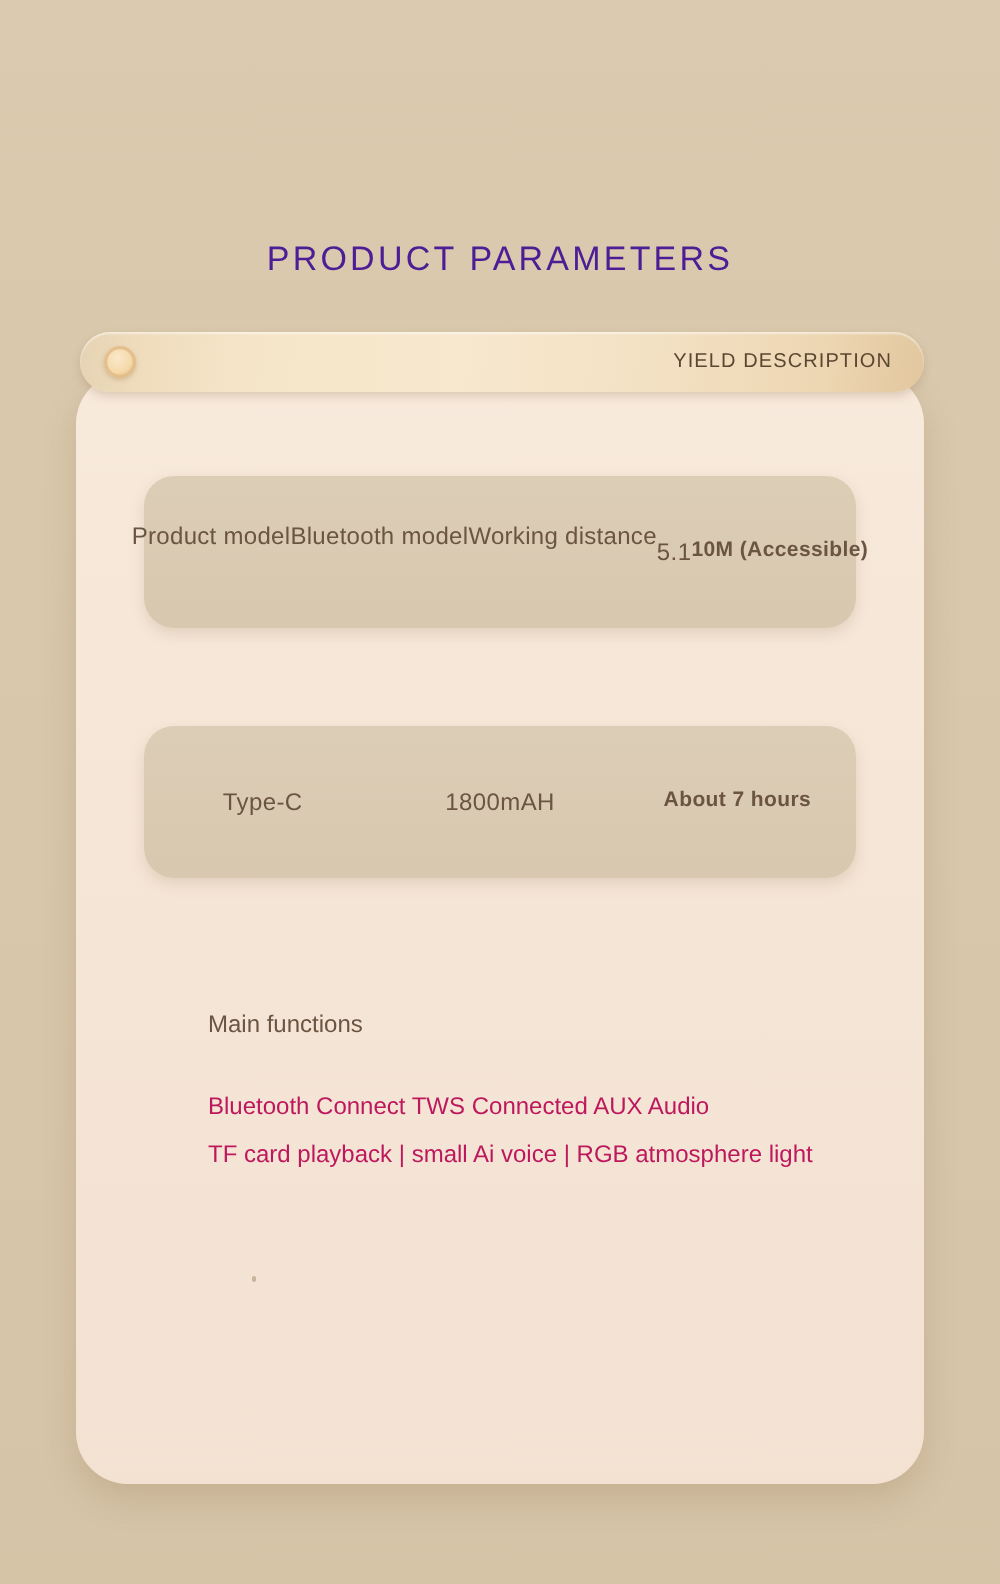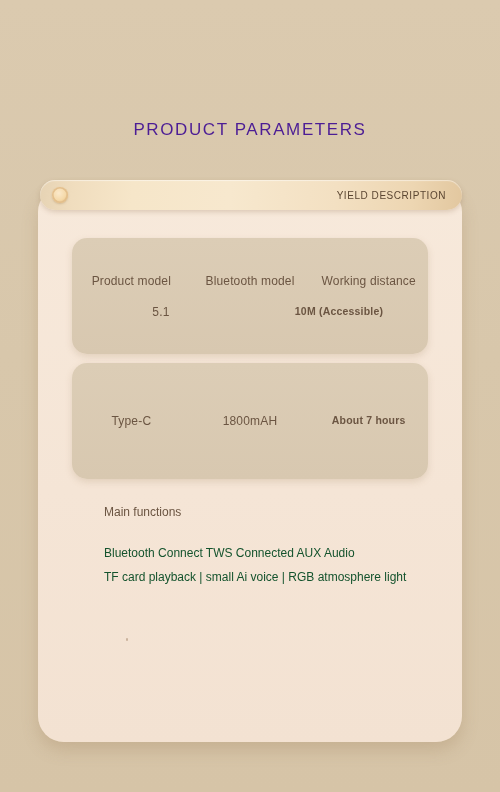--- a/index.html
+++ b/index.html
@@ -45,21 +45,21 @@
     height: 556px;
     background: linear-gradient(180deg, #f7e9db 0%, #f5e5d6 55%, #f3e2d2 100%);
     border-radius: 26px;
     box-shadow: 0 8px 16px rgba(150, 120, 85, 0.25);
   }
 
   
   .header-bar {
     position: absolute;
     left: 40px;
-    top: 180px;
+    top: 166px;
     width: 422px;
     height: 30px;
     border-radius: 15px;
     background: linear-gradient(95deg,
         #e6d3b4 0%,
         #f0ddbe 8%,
         #f6e6c9 22%,
         #f7e8ce 45%,
         #f3e0c2 70%,
         #edd6b2 88%,
@@ -90,26 +90,26 @@
     letter-spacing: 0.55px;
     color: #5b4632;
     white-space: nowrap;
   }
 
   
   .spec-card {
     position: absolute;
     left: 72px;
     width: 356px;
-    height: 116px;
+    height: 76px;
     background: linear-gradient(180deg, #dccdb6 0%, #d8c8b0 100%);
     border-radius: 15px;
     box-shadow: 0 3px 7px rgba(160, 130, 95, 0.22);
     display: flex;
-    flex-direction: column;
+    flex-direction: row;
     justify-content: center;
     align-items: center;
   }
   .spec-card.card-1 { top: 238px; }
   .spec-card.card-2 { top: 363px; }
 
   .spec-row {
     display: flex;
     width: 100%;
   }
@@ -140,21 +140,21 @@
     margin-left: 36px;
   }
   .functions-heading {
     font-size: 12px;
     color: #6b5542;
     margin-bottom: 27px;
     white-space: nowrap;
   }
   .functions-line {
     font-size: 12px;
-    color: #14532d;
+    color: #be185d;
     margin-bottom: 10px;
     white-space: nowrap;
   }
 
   .tiny-mark {
     position: absolute;
     left: 126px;
     top: 638px;
     width: 2px;
     height: 3px;

